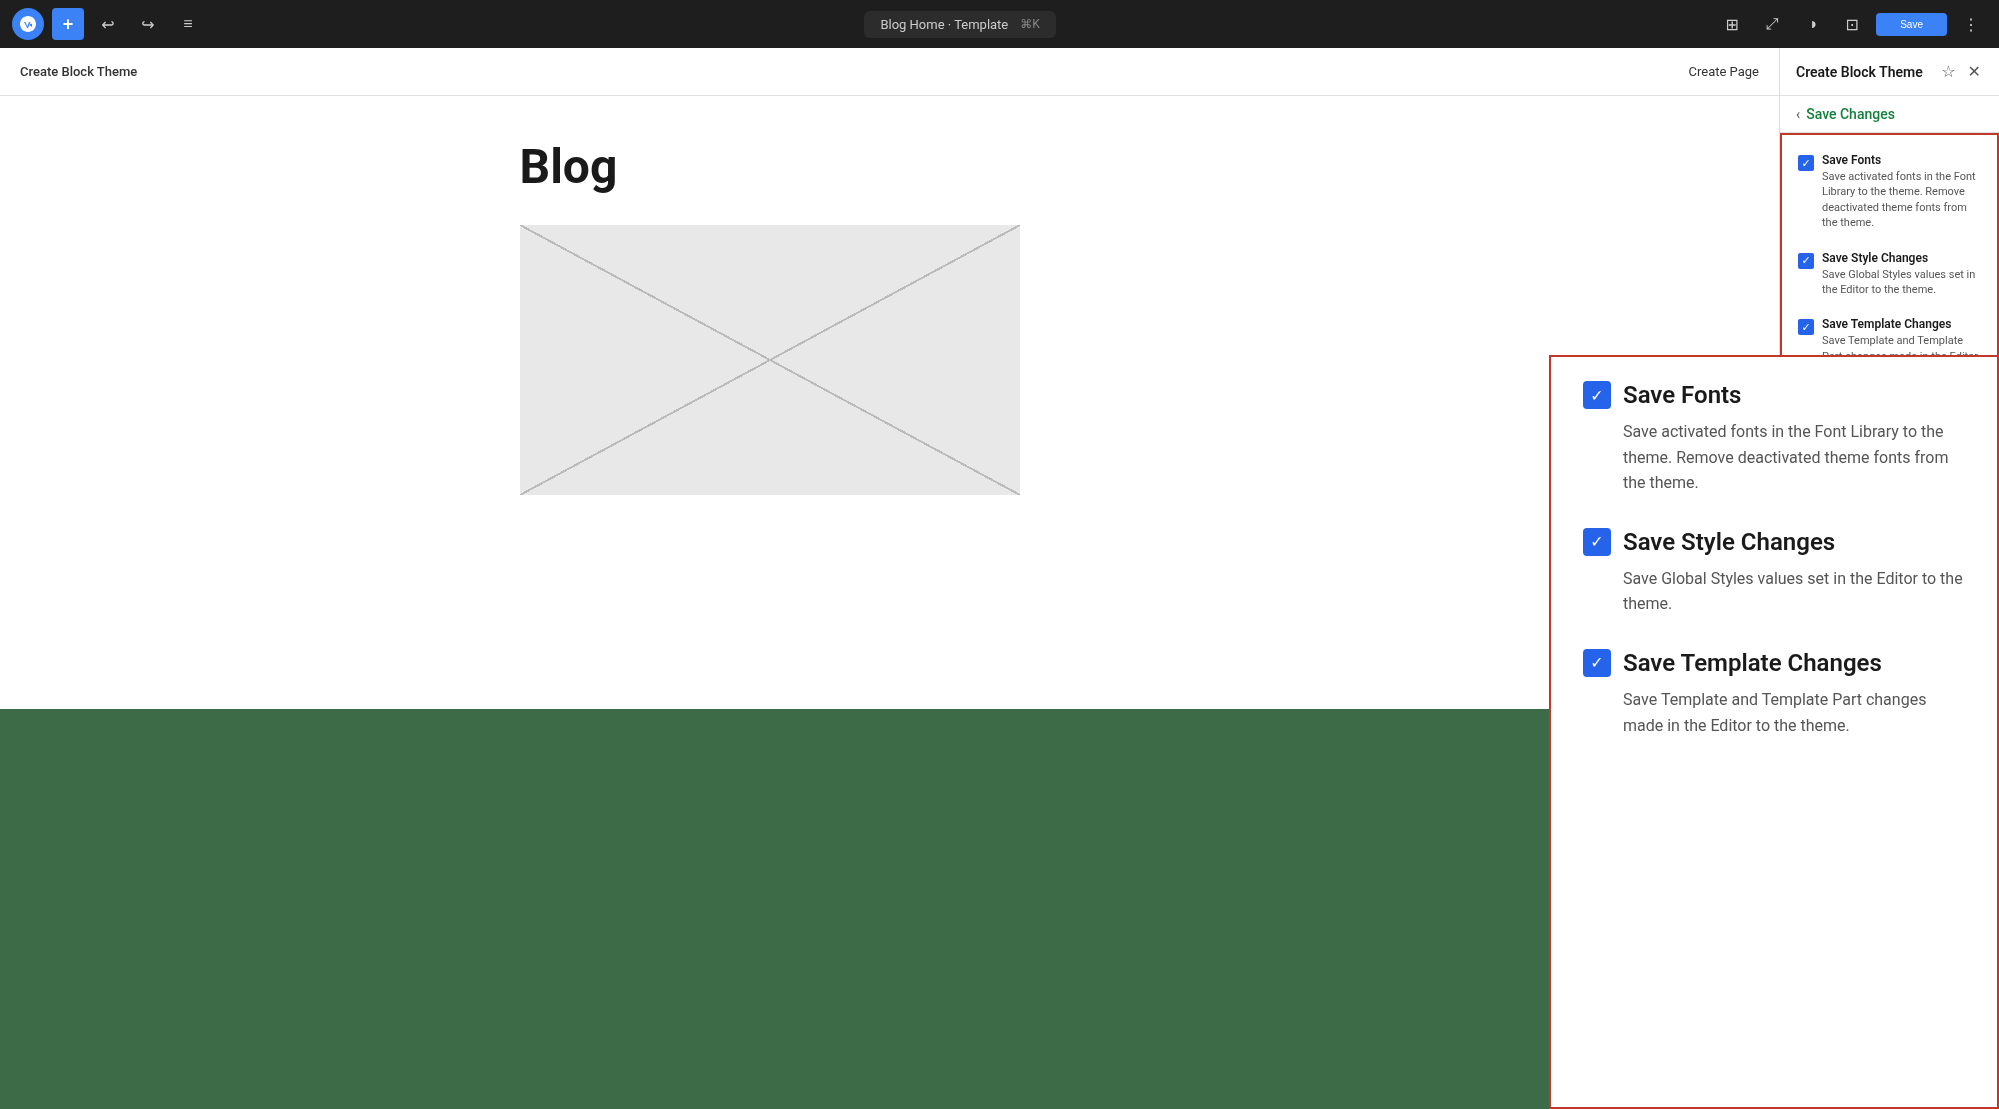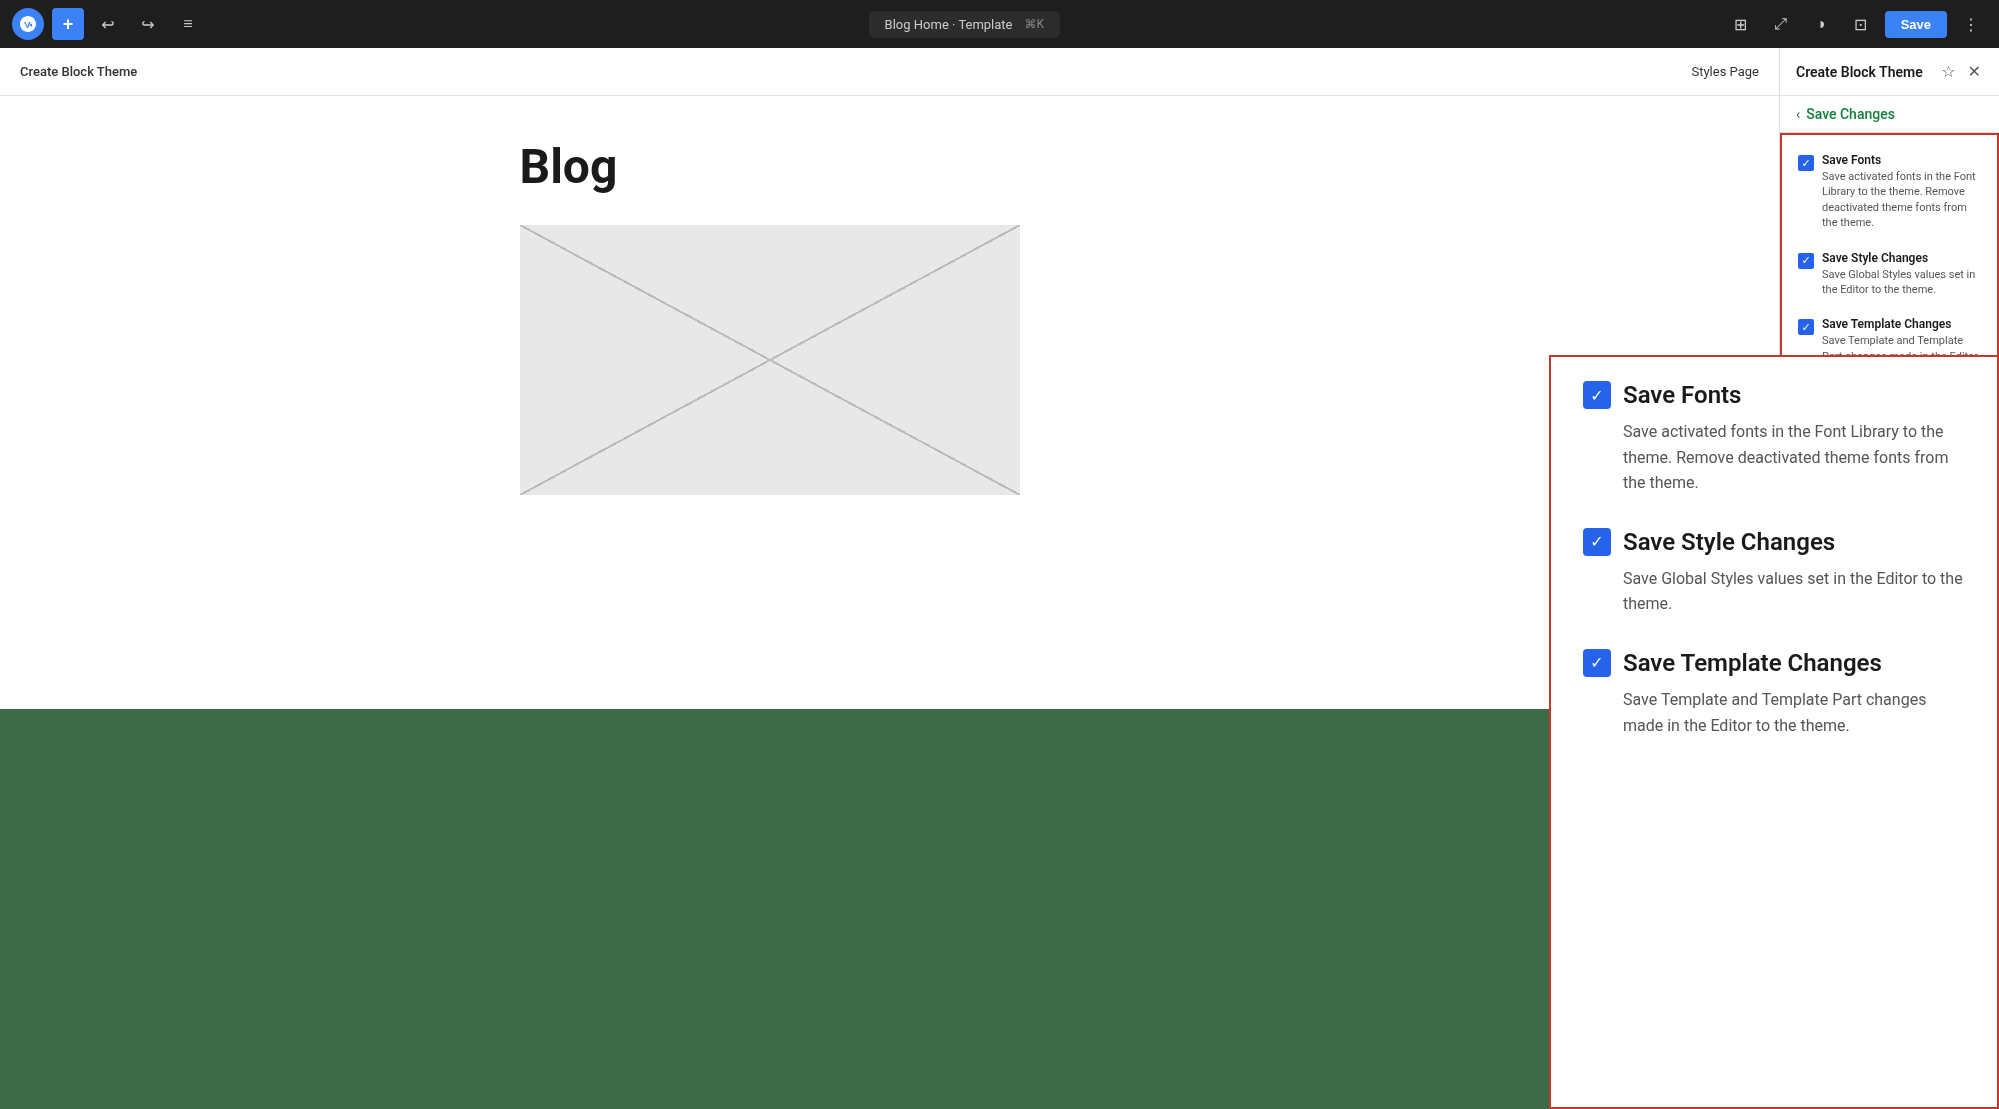--- a/index.html
+++ b/index.html
@@ -77,24 +77,24 @@
     .toolbar-right {
       display: flex;
       align-items: center;
       gap: 8px;
     }
     .save-btn {
       background: #3b82f6;
       color: white;
       border: none;
       border-radius: 4px;
-      padding: 6px 16px;
-      font-size: 13px;
+      padding: 6px 24px;
+      font-size: 10px;
       cursor: pointer;
-      font-weight: 700;
+      font-weight: 400;
     }
 
     
     .editor-area {
       position: absolute;
       top: 48px;
       left: 0;
       right: 0;
       bottom: 0;
       display: flex;
@@ -353,21 +353,21 @@
     <button class="save-btn">Save</button>
     <button class="toolbar-btn">⋮</button>
   </div>
 </div>
 
 <div class="editor-area">
 
   <div class="editor-main">
     <div class="editor-header">
       <span class="editor-header-title">Create Block Theme</span>
-      <span class="editor-header-right">Styles Page</span>
+      <span class="editor-header-right">Create Page</span>
     </div>
     <div class="editor-canvas">
       <div class="canvas-content">
         <h1 class="canvas-blog-title">Blog</h1>
         <div class="canvas-image-placeholder"></div>
       </div>
     </div>
     <div class="template-label">Template</div>
   </div>
 

